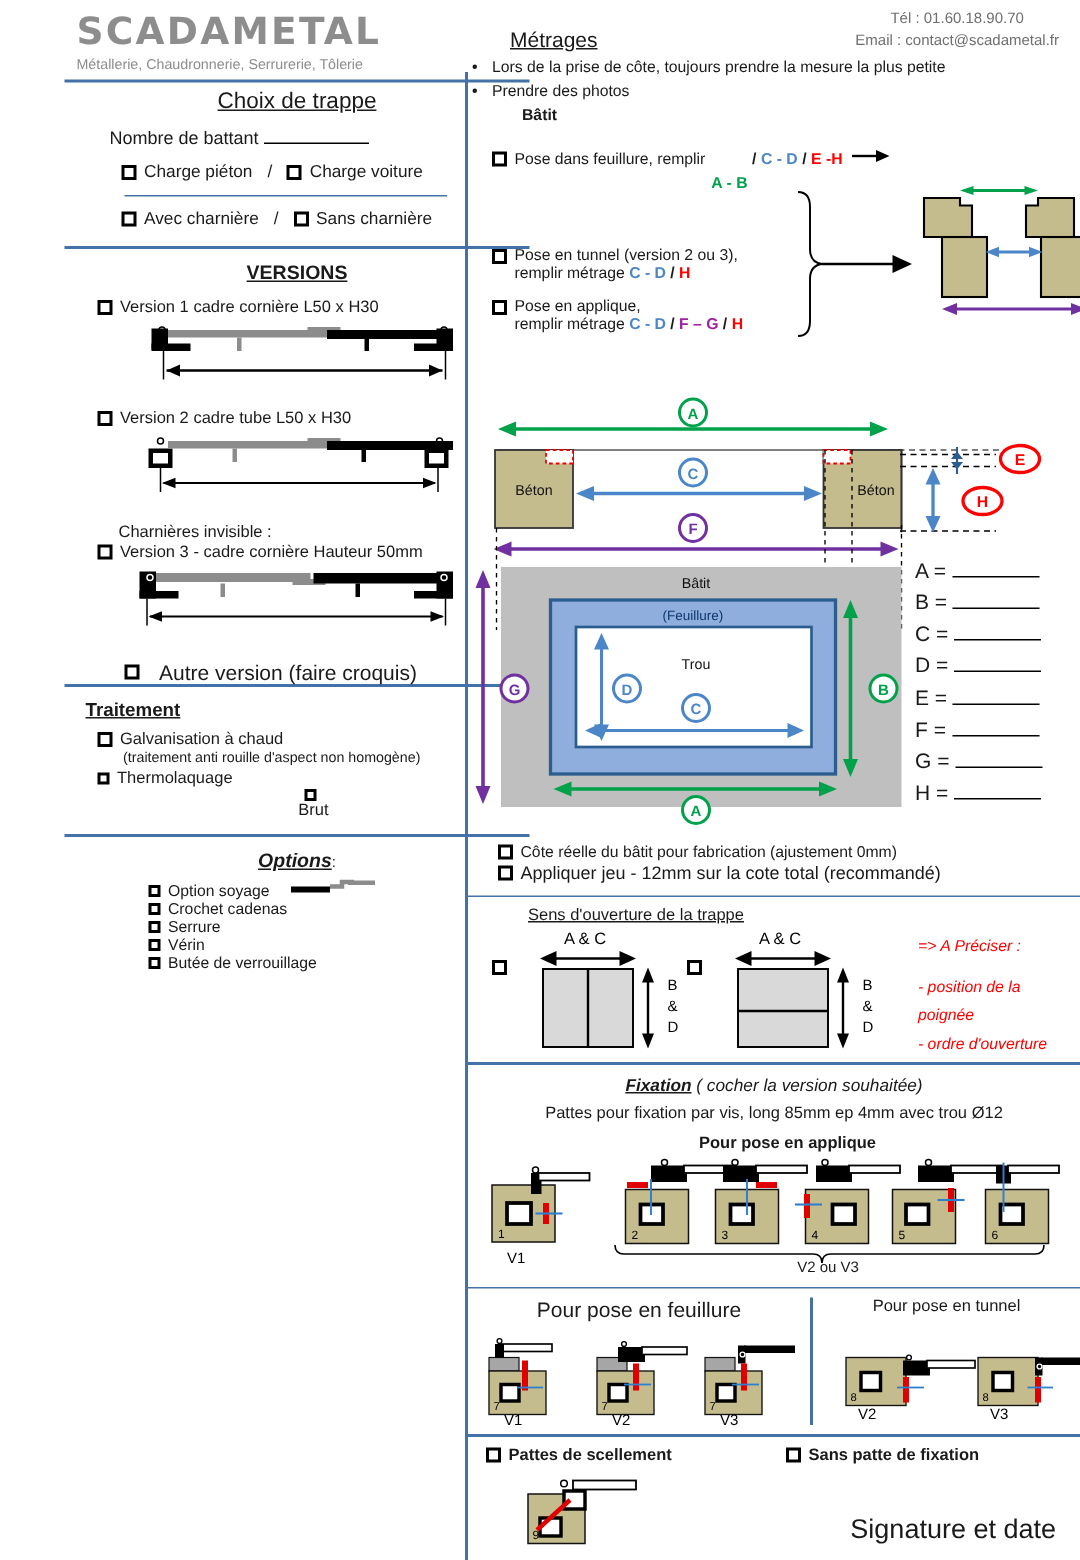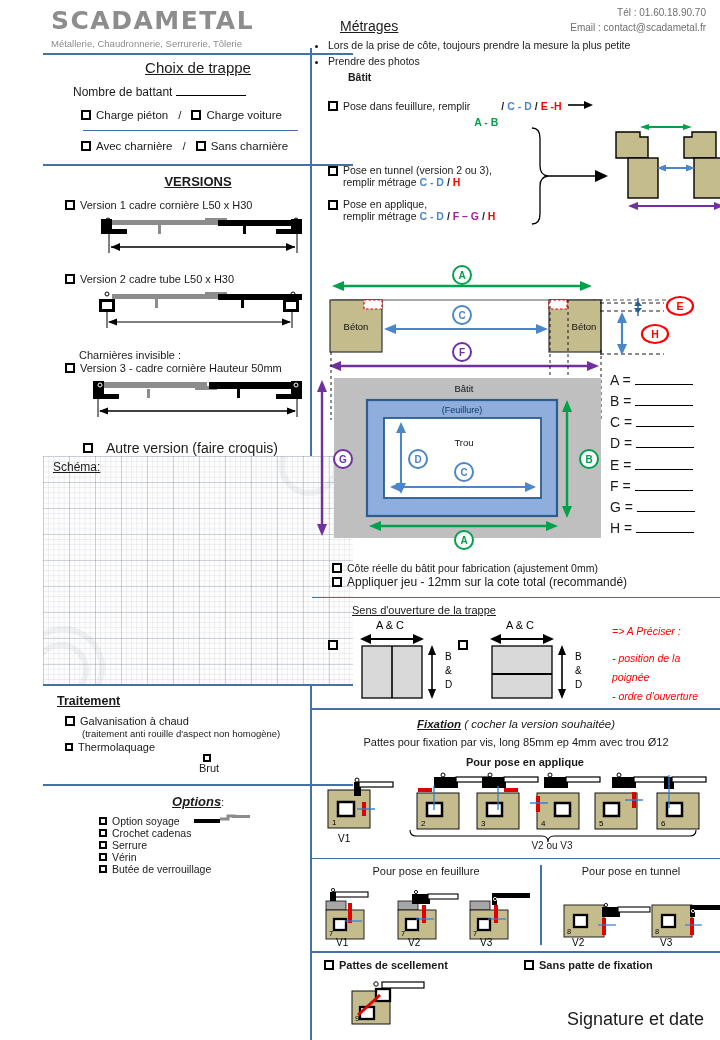--- a/index.html
+++ b/index.html
@@ -56,21 +56,21 @@
       linear-gradient(to right, rgba(120,130,150,.30) 1px, transparent 1px),
       linear-gradient(to bottom, rgba(120,130,150,.30) 1px, transparent 1px),
       linear-gradient(to right, rgba(120,130,150,.12) 1px, transparent 1px),
       linear-gradient(to bottom, rgba(120,130,150,.12) 1px, transparent 1px);
     background-size: 26px 26px, 26px 26px, 5.2px 5.2px, 5.2px 5.2px;
   }
   .schema-label { position:absolute; left:10px; top:4px; font-size:12px; text-decoration:underline; background:transparent; }
   .wm { position:absolute; border-radius:50%; border:6px solid rgba(150,160,175,.13); }
 
   
-  .contact { position:absolute; right:14px; top:6px; text-align:right; font-size:10px; color:#6f6f6f; line-height:1.45; }
+  .contact { position:absolute; right:14px; top:6px; text-align:center; font-size:10px; color:#6f6f6f; line-height:1.45; }
   .metr-title { font-size:14px; text-decoration:underline; padding:18px 0 0 28px; }
 
   .bullets { padding:4px 0 0 16px; font-size:10.5px; line-height:1.5; }
   .bullets li { margin:0; }
   ul.bullets { margin:0; }
 
   .c-green  { color:#00a14b; font-weight:bold;margin-top:32px; }
   .c-blue   { color:#4a86c8; font-weight:bold; }
   .c-red    { color:#ff0000; font-weight:bold; }
   .c-magenta{ color:#a020a0; font-weight:bold; }
@@ -202,26 +202,20 @@
         <polygon points="12,33 21,29.5 21,36.5" fill="#000"></polygon>
         <polygon points="209,33 200,29.5 200,36.5" fill="#000"></polygon>
       </svg>
     </div>
 
     <div class="row" style="padding:16px 0 0 40px; font-size:14px;">
       <span class="cb"></span>
       <span style="margin-left:8px;">Autre version (faire croquis)</span>
     </div>
 
-    <div class="schema">
-      <div class="schema-label">Schéma:</div>
-      <div class="wm" style="left:-22px; bottom:-26px; width:84px; height:84px;"></div>
-      <div class="wm" style="left:-10px; bottom:-14px; width:56px; height:56px;"></div>
-      <div class="wm" style="right:14px; top:-20px; width:60px; height:60px;"></div>
-    </div>
 
     <div class="hdiv" style="width:310px;"></div>
 
     <div style="padding:8px 0 0 14px; font-size:12.5px; font-weight:bold; text-decoration:underline;">Traitement</div>
 
     <div class="row" style="padding:7px 0 0 22px; font-size:11px;">
       <span class="cb"></span>
       <span>Galvanisation à chaud</span>
     </div>
     <div style="padding:1px 0 0 39px; font-size:9.5px;">(traitement anti rouille d'aspect non homogène)</div>
@@ -601,21 +595,21 @@
         <path d="M98 62 Q98 68 104 68 L230 68 Q236 68 236 74 Q236 68 242 68 L378 68 Q384 68 384 62" fill="none" stroke="#000" stroke-width="1.1"></path>
       </svg>
       <div class="fx-lbl" style="position:absolute; left:190px; top:72px; width:100px;">V2 ou V3</div>
     </div>
 
     <div class="hdiv" style="width:408px; height:1.6px; margin-top:12px;"></div>
 
     
     <div style="display:flex; position:relative;">
       <div style="width:228px;">
-        <div style="text-align:center; padding-top:6px; font-size:11px;">Pour pose en feuillure</div>
+        <div style="text-align:center; padding-top:6px; font-size:14px;">Pour pose en feuillure</div>
         <svg width="228" height="68" viewBox="0 0 228 68" style="margin-top:2px;">
           <g>
             <rect x="14" y="22" width="20" height="9" fill="#a6a6a6" stroke="#111" stroke-width="0.8"></rect>
             <rect x="14" y="31" width="38" height="29" fill="#c5bc8e" stroke="#111" stroke-width="0.9"></rect>
             <rect x="22" y="40" width="12" height="11" fill="#fff" stroke="#000" stroke-width="2.3"></rect>
             <rect x="22" y="13" width="34" height="5" fill="#fff" stroke="#000" stroke-width="1.1"></rect>
             <rect x="18" y="13" width="6" height="9" fill="#000"></rect>
             <circle cx="21" cy="11" r="1.6" fill="none" stroke="#000" stroke-width="0.9"></circle>
             <rect x="36" y="24" width="4" height="20" fill="#e00000"></rect>
             <line x1="33" y1="42" x2="50" y2="42" stroke="#2f7fd0" stroke-width="1.2"></line>

